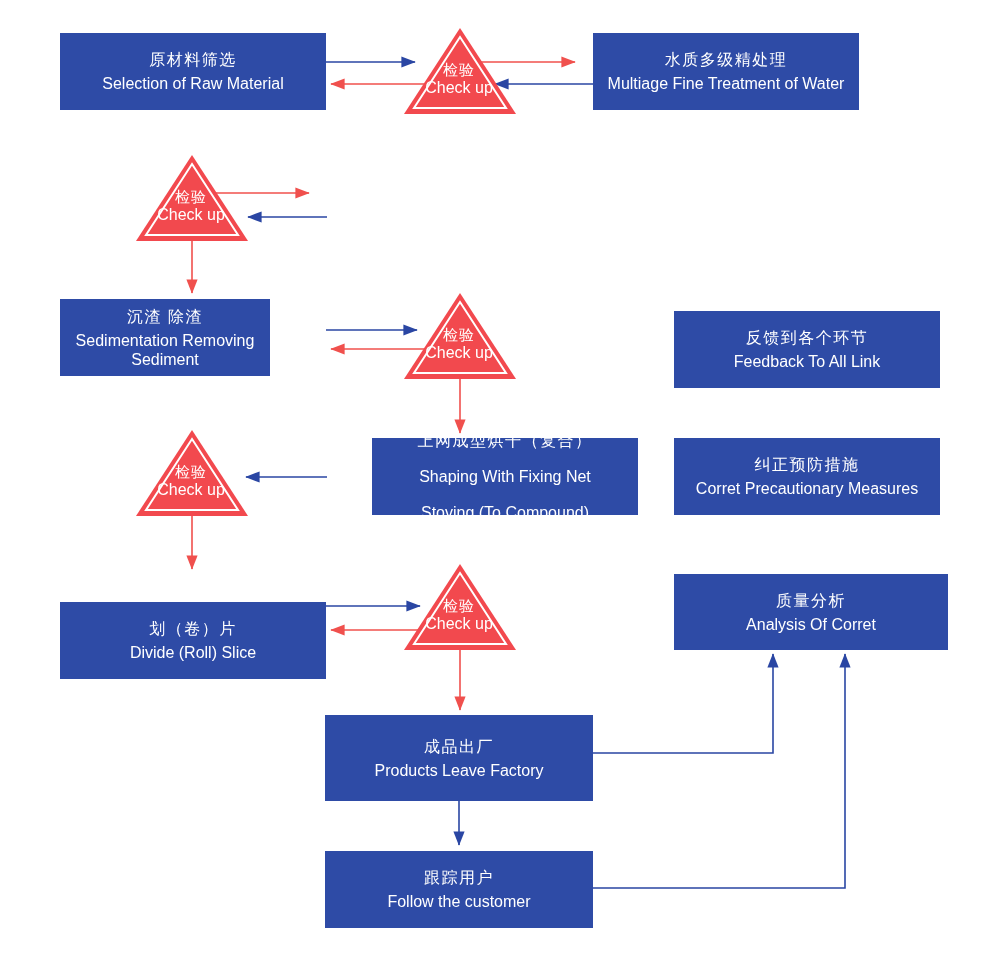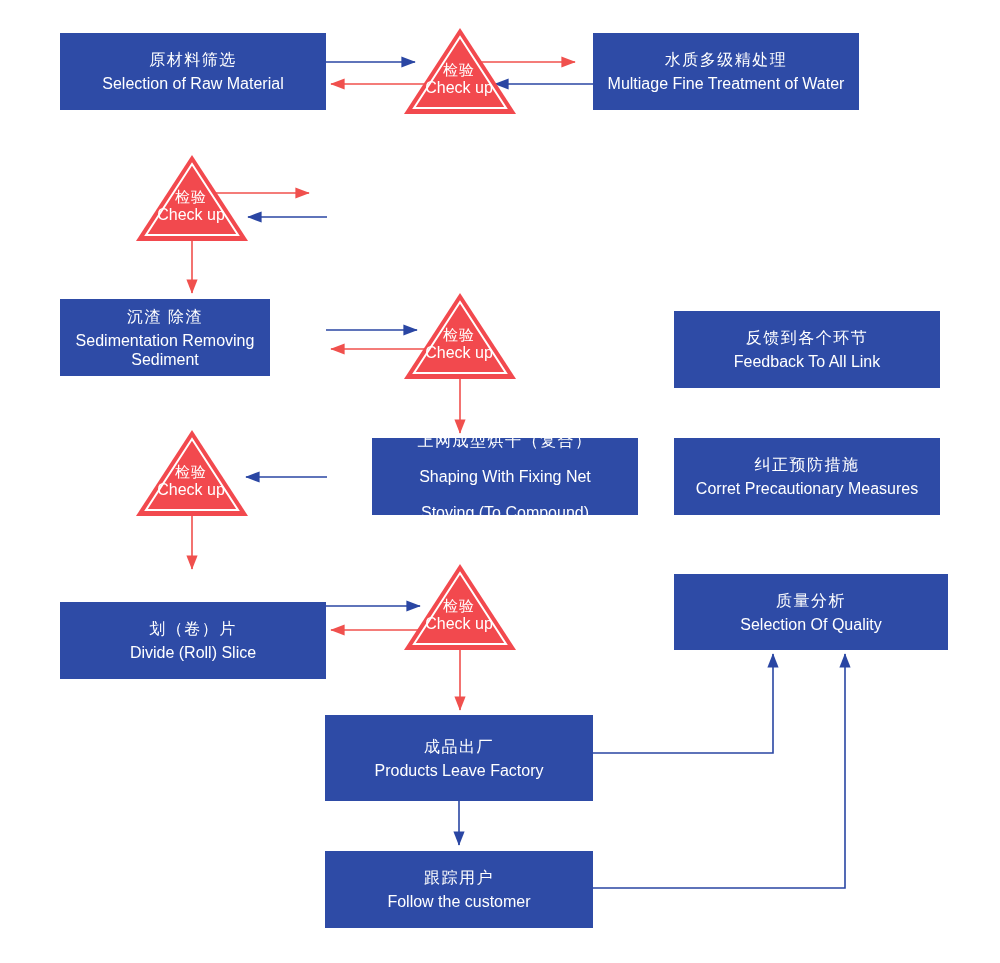--- a/index.html
+++ b/index.html
@@ -128,21 +128,21 @@
     <span class="en">Corret Precautionary Measures</span>
   </div>
 
   <div class="box b-divide">
     <span class="zh">划（卷）片</span>
     <span class="en">Divide (Roll) Slice</span>
   </div>
 
   <div class="box b-analysis">
     <span class="zh">质量分析</span>
-    <span class="en">Selection Of Quality</span>
+    <span class="en">Analysis Of Corret</span>
   </div>
 
   <div class="box b-factory">
     <span class="zh">成品出厂</span>
     <span class="en">Products Leave Factory</span>
   </div>
 
   <div class="box b-follow">
     <span class="zh">跟踪用户</span>
     <span class="en">Follow the customer</span>

